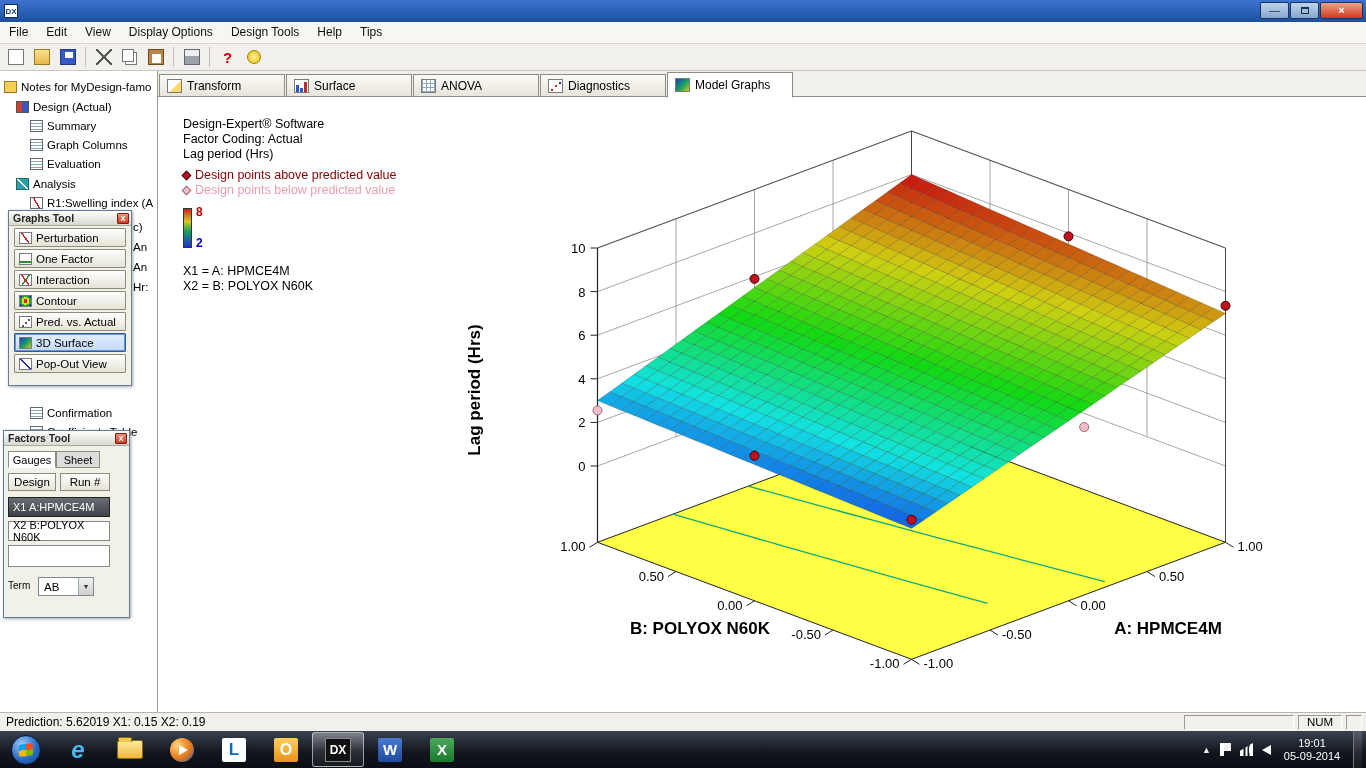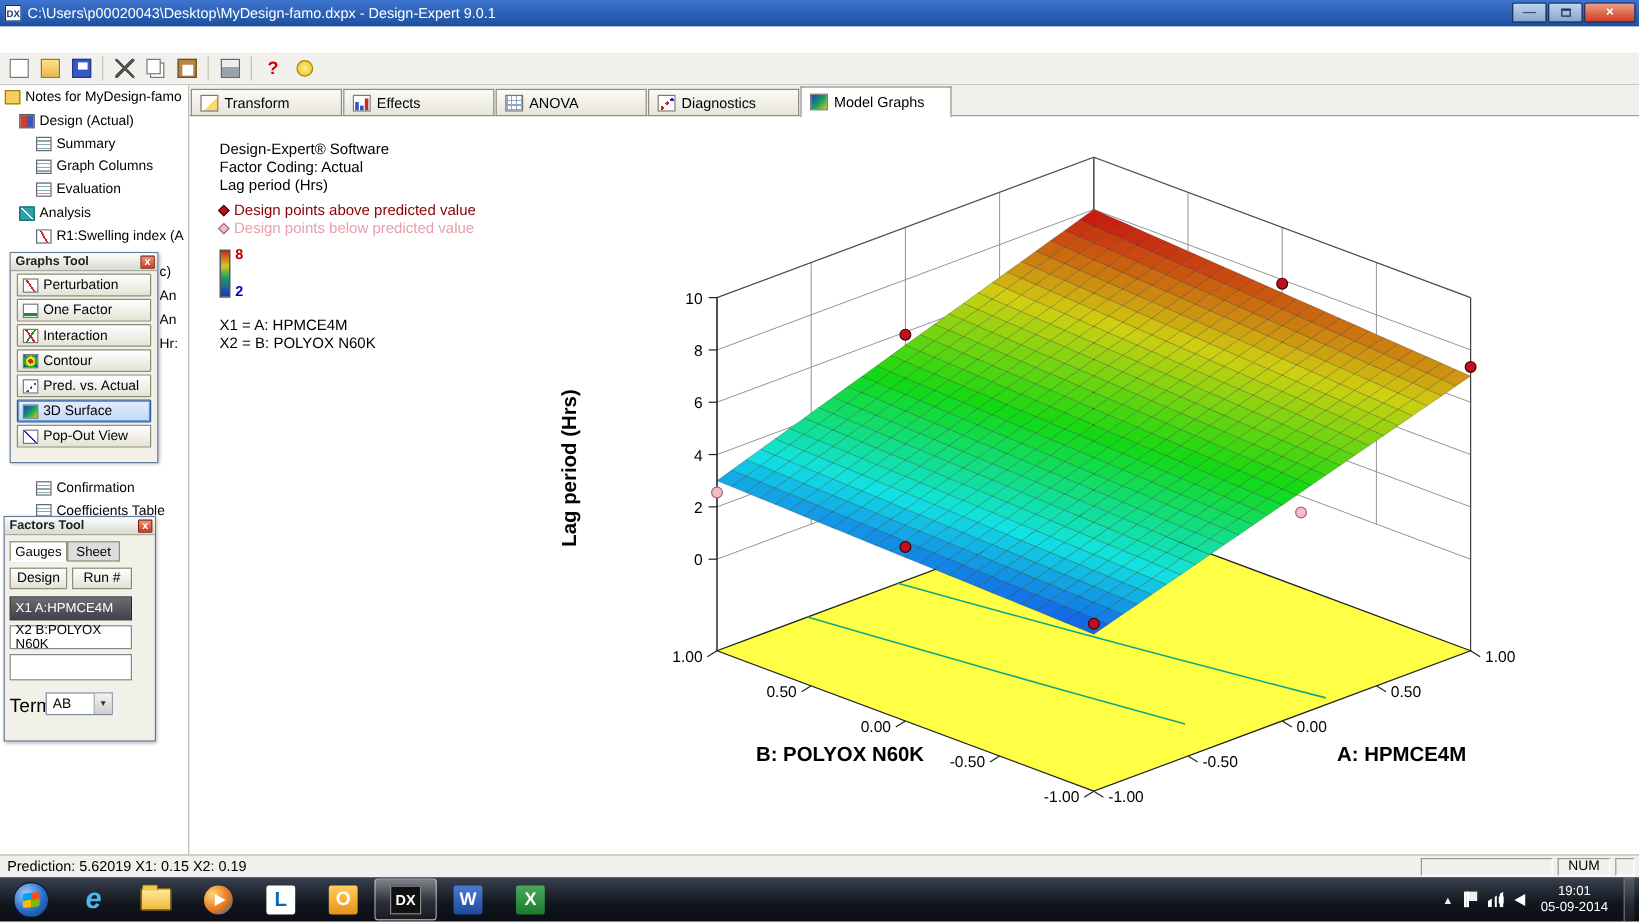--- a/index.html
+++ b/index.html
@@ -28,21 +28,21 @@
 .i-save{background:#3558c8;border:1px solid #203a86;background-image:linear-gradient(#fff,#fff);background-size:8px 6px;background-position:4px 2px;background-repeat:no-repeat}
 .i-cut{background-image:linear-gradient(45deg,transparent 44%,#555 44% 56%,transparent 56%),linear-gradient(-45deg,transparent 44%,#555 44% 56%,transparent 56%)}
 .i-copy{background:#fff;border:1px solid #777;box-shadow:3px 3px 0 -1px #fff,3px 3px 0 0 #777;width:12px;height:13px;margin:-3px 0 0 -3px}
 .i-paste{background:#b9834a;border:1px solid #6a4a1a;background-image:linear-gradient(#fff,#fff);background-size:9px 9px;background-position:3px 4px;background-repeat:no-repeat}
 .i-print{background:linear-gradient(#eee 40%,#9aa2aa 40%);border:1px solid #667}
 .i-help{color:#c00;font-weight:bold;font-size:15px;width:auto}
 .i-tips{width:14px;height:14px;border-radius:50%;background:radial-gradient(#fff3a0,#e8b800);border:1px solid #a08400}
 
 
 .sidebar{position:absolute;left:0;top:71px;width:158px;height:641px;background:#fff;border-right:1px solid #9a9a93;overflow:hidden}
-.tree-item{position:absolute;height:18px;display:flex;align-items:flex-start;gap:4px;font-size:11.5px;white-space:nowrap;color:#000}
+.tree-item{position:absolute;height:18px;display:flex;align-items:flex-end;gap:4px;font-size:11.5px;white-space:nowrap;color:#000}
 .ti{display:inline-block;width:13px;height:12px;flex:0 0 auto}
 .ti-folder{background:linear-gradient(#ffe070,#e8b догов84a);background:#f6cf5a;border:1px solid #9a7a1a}
 .ti-design{background:linear-gradient(90deg,#d04030 50%,#3858c0 50%);border:1px solid #555}
 .ti-doc{background:#fff;border:1px solid #708;border-color:#667;background-image:repeating-linear-gradient(#0000 0 2px,#8aa 2px 3px)}
 .ti-analysis{background:#2fa0a8;border:1px solid #17696e;background-image:linear-gradient(45deg,transparent 45%,#fff 45% 55%,transparent 55%)}
 .ti-curve{background:#fff;border:1px solid #667;background-image:linear-gradient(60deg,transparent 45%,#c22 45% 55%,transparent 55%)}
 .frag{position:absolute;left:133px;width:24px;font-size:11.5px;white-space:nowrap;overflow:hidden;color:#000}
 
 
 .palette{position:absolute;background:#f2f1e8;border:1px solid #65799a;box-shadow:1px 1px 3px rgba(0,0,0,.35)}
@@ -131,28 +131,36 @@
 .clock{font-size:11px;line-height:13px;text-align:center;color:#fff;min-width:64px}
 .show-desktop{width:9px;height:37px;border-left:1px solid #777;background:linear-gradient(rgba(255,255,255,.15),rgba(255,255,255,.05))}
 </style>
 </head>
 <body>
 
 <div id="screen">
 
   <div class="titlebar">
     <span class="app-ico">DX</span>
-    <span>C:\Users\p00020043\Desktop\MyDesign-famo.dxpx - Design-Expert 9.0.1</span>
     <span class="win-ctrls">
       <span class="win-btn">—</span>
       <span class="win-btn"><span class="restore-glyph"></span></span>
       <span class="win-btn close">×</span>
     </span>
   </div>
 
+  <div class="menubar">
+    <span class="menu-item">File</span>
+    <span class="menu-item">Edit</span>
+    <span class="menu-item">View</span>
+    <span class="menu-item">Display Options</span>
+    <span class="menu-item">Design Tools</span>
+    <span class="menu-item">Help</span>
+    <span class="menu-item">Tips</span>
+  </div>
 
   <div class="toolbar">
     <span class="tb-btn">
         <span class="tbi i-new"></span>
       </span>
     <span class="tb-btn">
         <span class="tbi i-open"></span>
       </span>
     <span class="tb-btn">
         <span class="tbi i-save"></span>
@@ -264,37 +272,37 @@
         <span>Factors Tool</span>
         <span class="pal-close">x</span>
       </div>
       <div class="ft-tab active" style="left:4px;top:20px;width:48px">Gauges</div>
       <div class="ft-tab" style="left:52px;top:20px;width:44px">Sheet</div>
       <div class="ft-btn" style="left:4px;top:42px;width:48px">Design</div>
       <div class="ft-btn" style="left:56px;top:42px;width:50px">Run #</div>
       <div class="ft-row selected" style="top:66px">X1 A:HPMCE4M</div>
       <div class="ft-row" style="top:90px">X2 B:POLYOX N60K</div>
       <div class="ft-row" style="top:114px;height:22px"></div>
-      <div style="position:absolute;left:4px;top:149px;font-size:16px">Term</div>
+      <div style="position:absolute;left:4px;top:149px;font-size:10px">Term</div>
       <div class="term-select" style="top:146px">
         <span>AB</span>
         <span class="term-arrow">▼</span>
       </div>
     </div>
   </div>
 
   <div class="main">
     <div class="tabstrip">
       <div class="tab" style="left:1px">
           <span class="tabicon tc-transform"></span>
           <span>Transform</span>
         </div>
       <div class="tab" style="left:128px">
           <span class="tabicon tc-effects"></span>
-          <span>Effects</span>
+          <span>Surface</span>
         </div>
       <div class="tab" style="left:255px">
           <span class="tabicon tc-anova"></span>
           <span>ANOVA</span>
         </div>
       <div class="tab" style="left:382px">
           <span class="tabicon tc-diag"></span>
           <span>Diagnostics</span>
         </div>
       <div class="tab active" style="left:509px">

